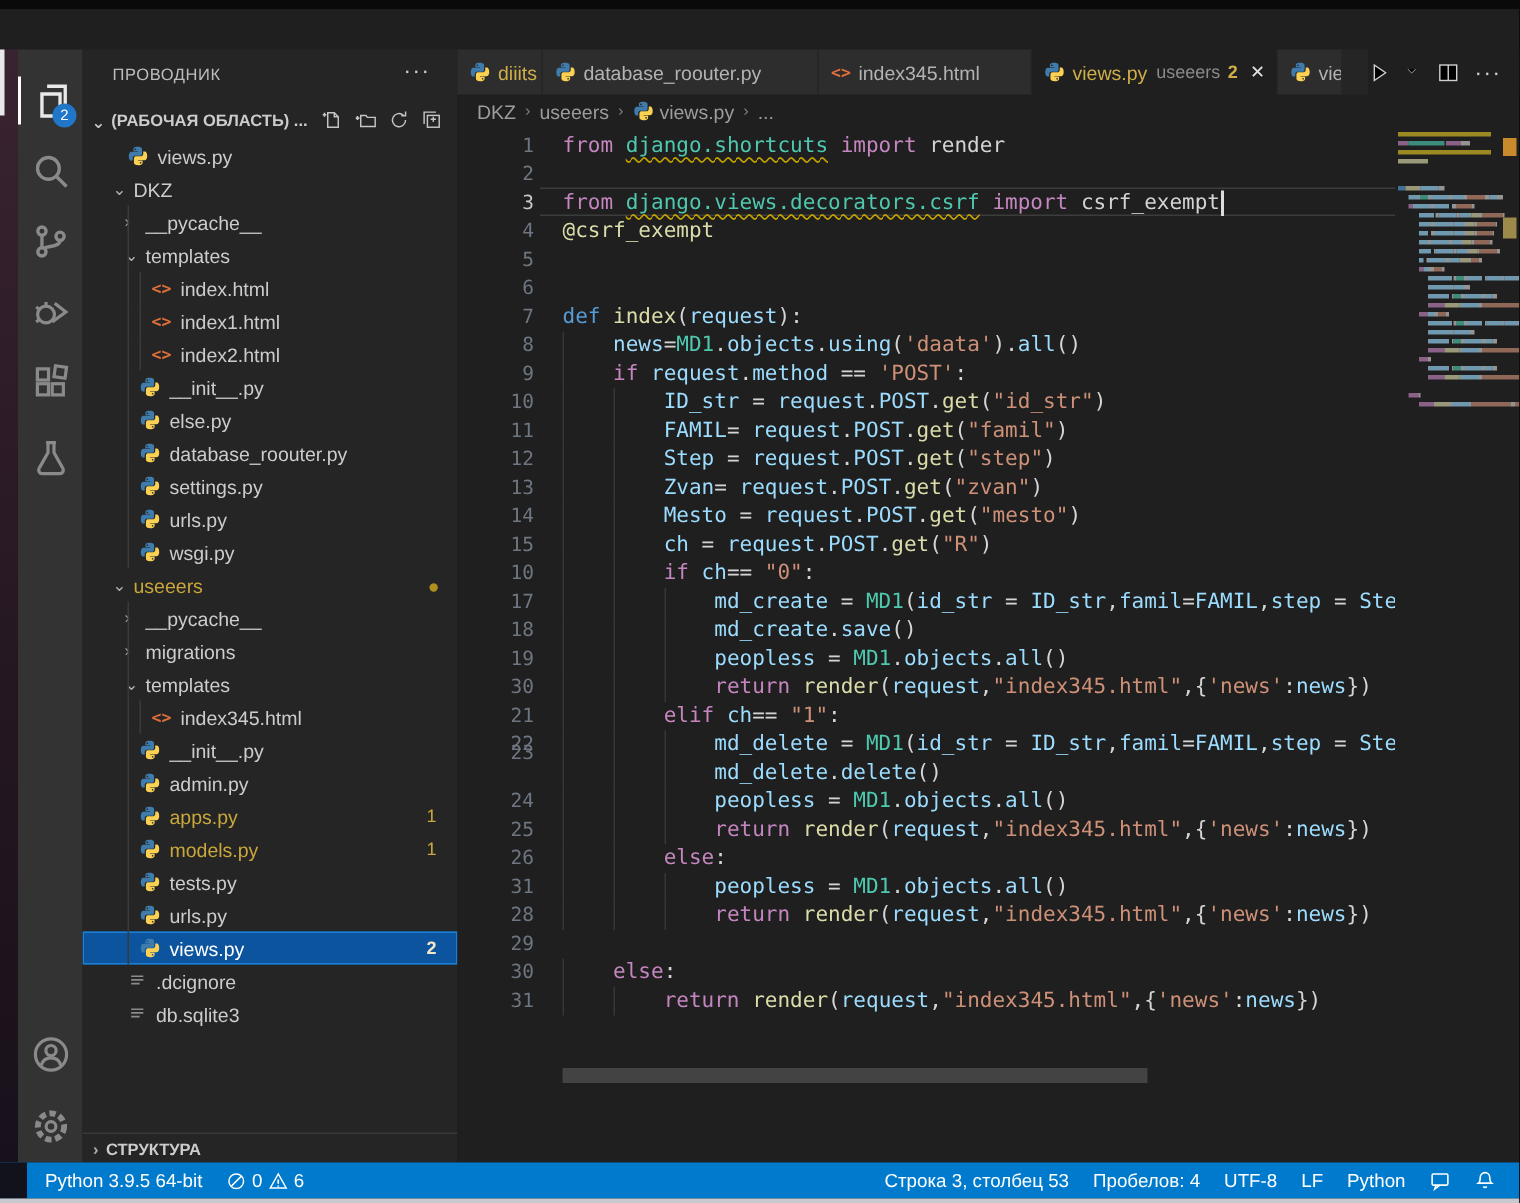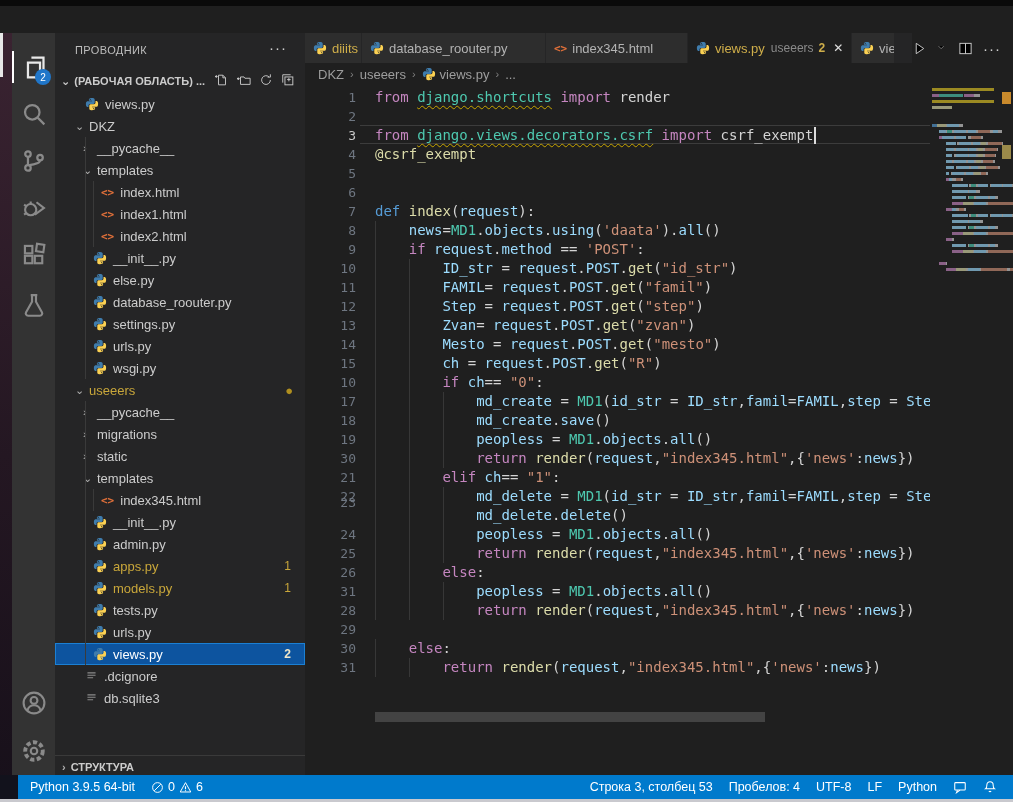--- a/index.html
+++ b/index.html
@@ -317,26 +317,20 @@
           <div class="guide" style="left: 30px;"></div>
           <span style="padding-left: 28px;"></span>
           <span class="chev">›</span>
           <span style="margin-left: 2px;">__pycache__</span>
         </div>
         <div class="trow">
           <div class="guide" style="left: 30px;"></div>
           <span style="padding-left: 28px;"></span>
           <span class="chev">›</span>
           <span style="margin-left: 2px;">migrations</span>
-        </div>
-        <div class="trow">
-          <div class="guide" style="left: 30px;"></div>
-          <span style="padding-left: 28px;"></span>
-          <span class="chev">›</span>
-          <span style="margin-left: 2px;">static</span>
         </div>
         <div class="trow">
           <div class="guide" style="left: 30px;"></div>
           <span style="padding-left: 28px;"></span>
           <span class="chev">⌄</span>
           <span style="margin-left: 2px;">templates</span>
         </div>
         <div class="trow">
           <div class="guide" style="left: 30px;"></div>
           <div class="guide" style="left: 38px;"></div>

